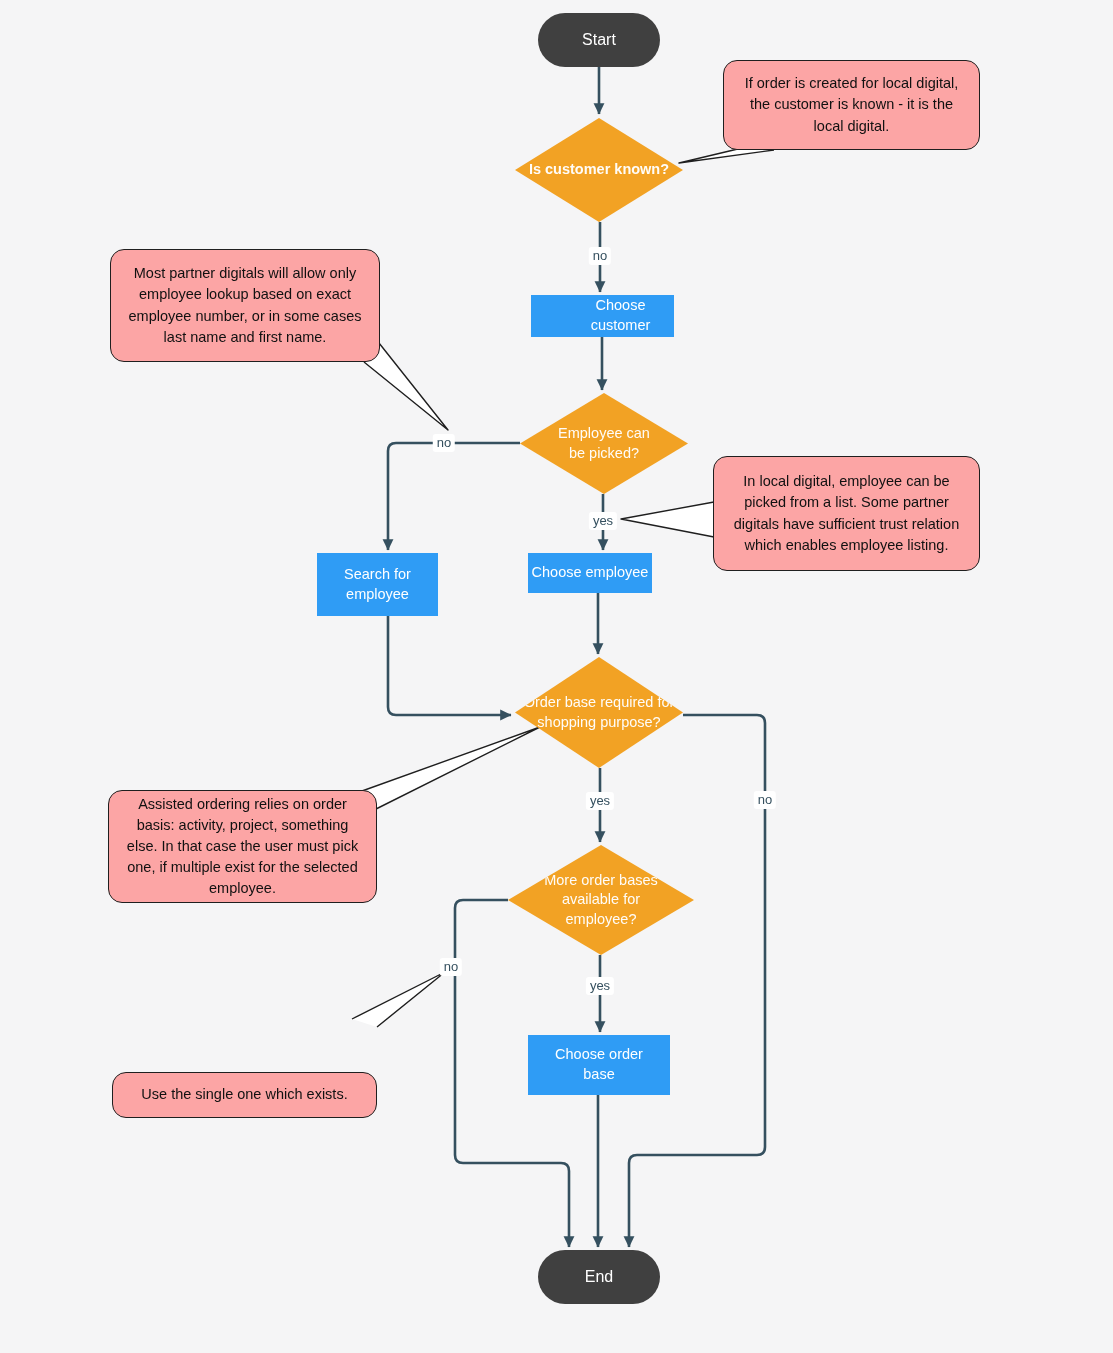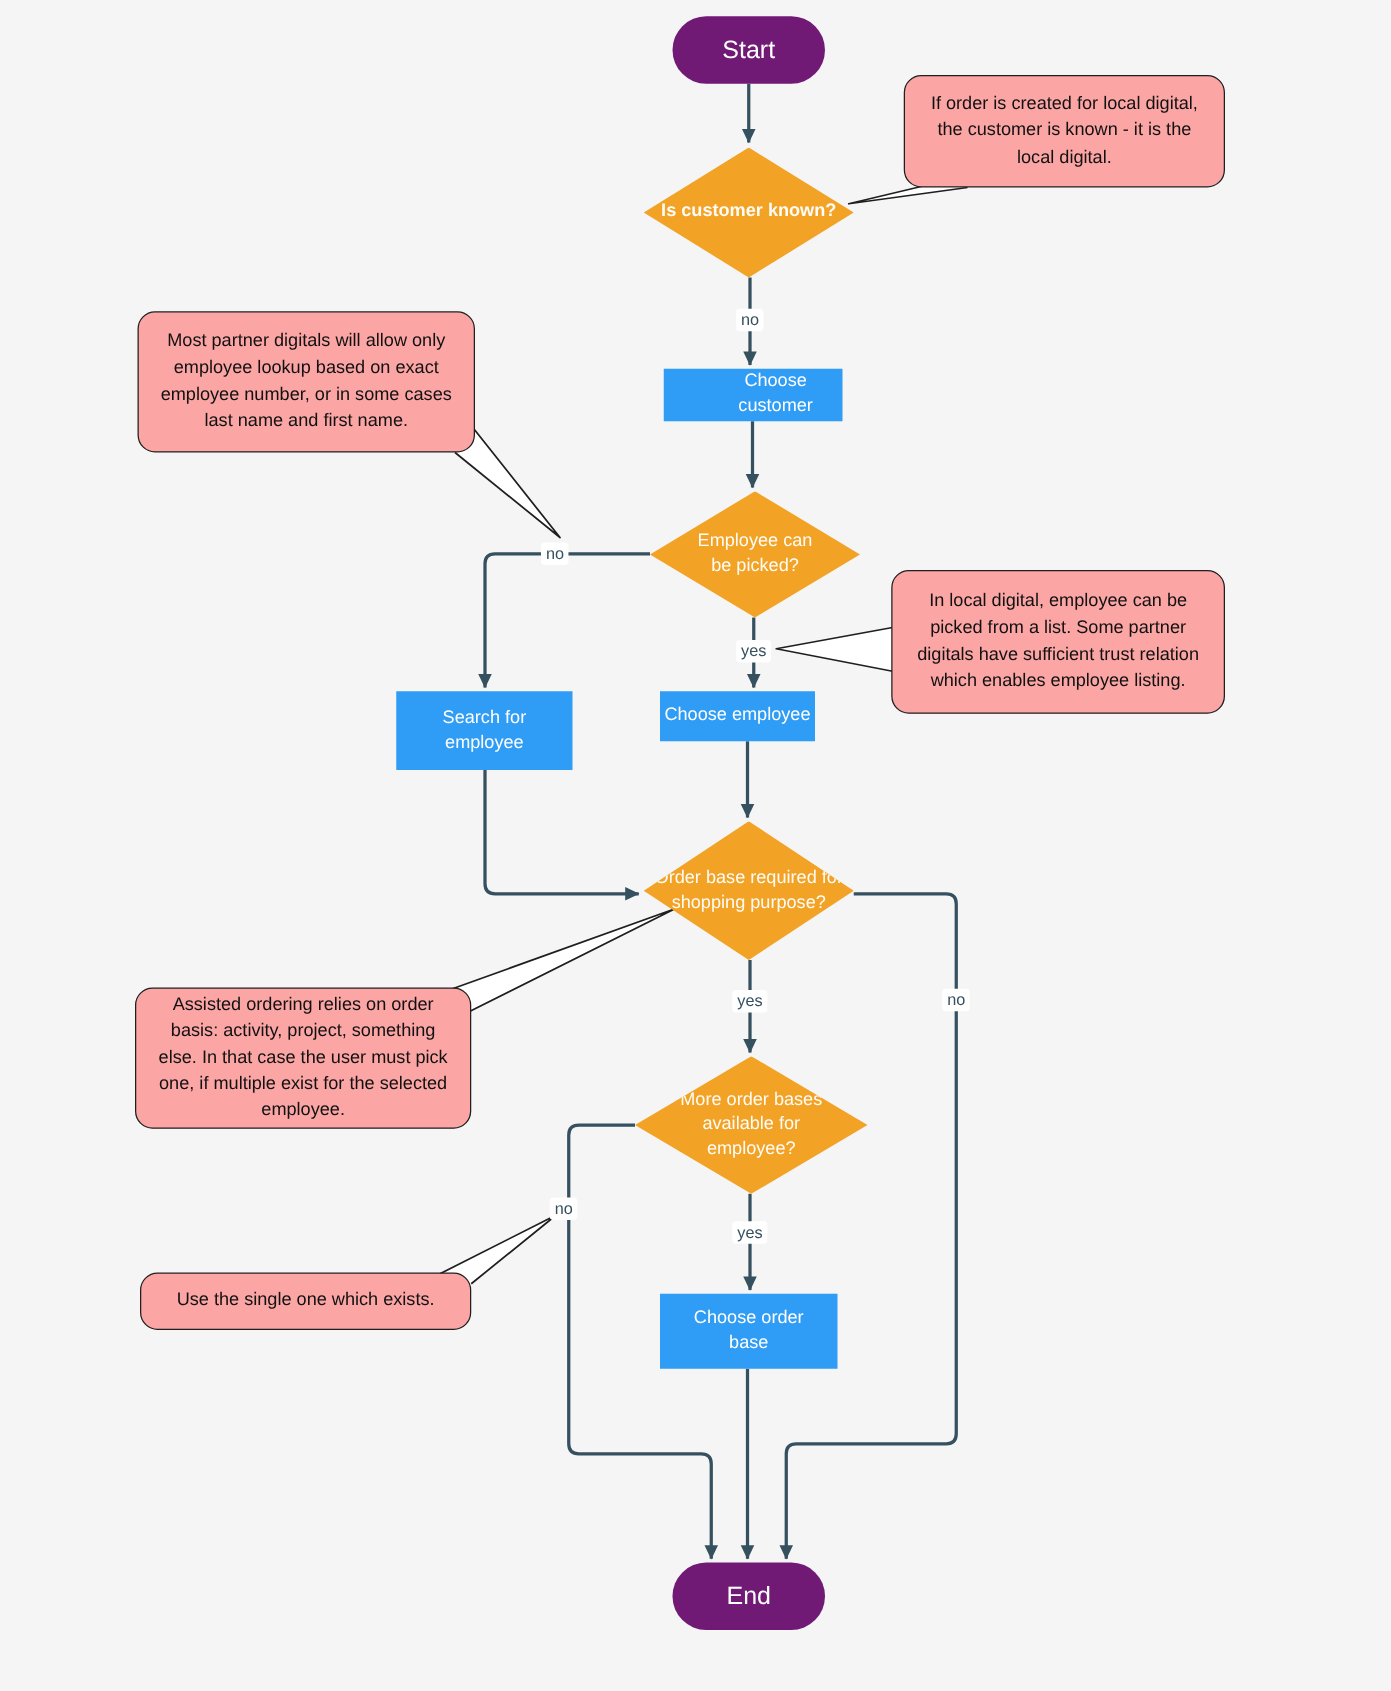--- a/index.html
+++ b/index.html
@@ -19,23 +19,23 @@
 
   .node{
     position:absolute;
     display:flex;align-items:center;justify-content:center;
     text-align:center;
     color:#ffffff;
     font-size:14.5px;line-height:1.35;
     box-sizing:border-box;
   }
   .terminal{
-    background:#701a75;
+    background:#404040;
     border-radius:28px;
-    font-size:20px;
+    font-size:16px;
   }
   .process{
     background:#2f9cf5;
   }
   .decision{
     background:#f2a224;
     clip-path:polygon(50% 0,100% 50%,50% 100%,0 50%);
     color:rgba(255,255,255,0.97);
   }
   .node .txt{display:block;}
@@ -106,21 +106,21 @@
   </div>
 
   <div class="node process" style="left:531px;top:295px;width:143px;height:42px;padding-left:36px;">
     <span class="txt">Choose customer</span>
   </div>
 
   <div class="node decision" style="left:520px;top:393px;width:168px;height:101px;">
     <span class="txt" style="width:112px;text-align:center;">Employee can be picked?</span>
   </div>
 
-  <div class="node process" style="left:317px;top:553px;width:141px;height:63px;">
+  <div class="node process" style="left:317px;top:553px;width:121px;height:63px;">
     <span class="txt" style="width:86px;">Search for employee</span>
   </div>
 
   <div class="node process" style="left:528px;top:553px;width:124px;height:40px;">
     <span class="txt">Choose employee</span>
   </div>
 
   <div class="node decision" style="left:515px;top:657px;width:168px;height:111px;">
     <span class="txt" style="width:152px;">Order base required for shopping purpose?</span>
   </div>
@@ -154,17 +154,17 @@
   </div>
 
   <div class="callout" style="left:713px;top:456px;width:267px;height:115px;">
     <span>In local digital, employee can be picked from a list. Some partner digitals have sufficient trust relation which enables employee listing.</span>
   </div>
 
   <div class="callout" style="left:108px;top:790px;width:269px;height:113px;">
     <span>Assisted ordering relies on order basis: activity, project, something else. In that case the user must pick one, if multiple exist for the selected employee.</span>
   </div>
 
-  <div class="callout" style="left:112px;top:1018px;width:265px;height:46px;">
+  <div class="callout" style="left:112px;top:1072px;width:265px;height:46px;">
     <span>Use the single one which exists.</span>
   </div>
 
 </div>
 
 </body></html>

